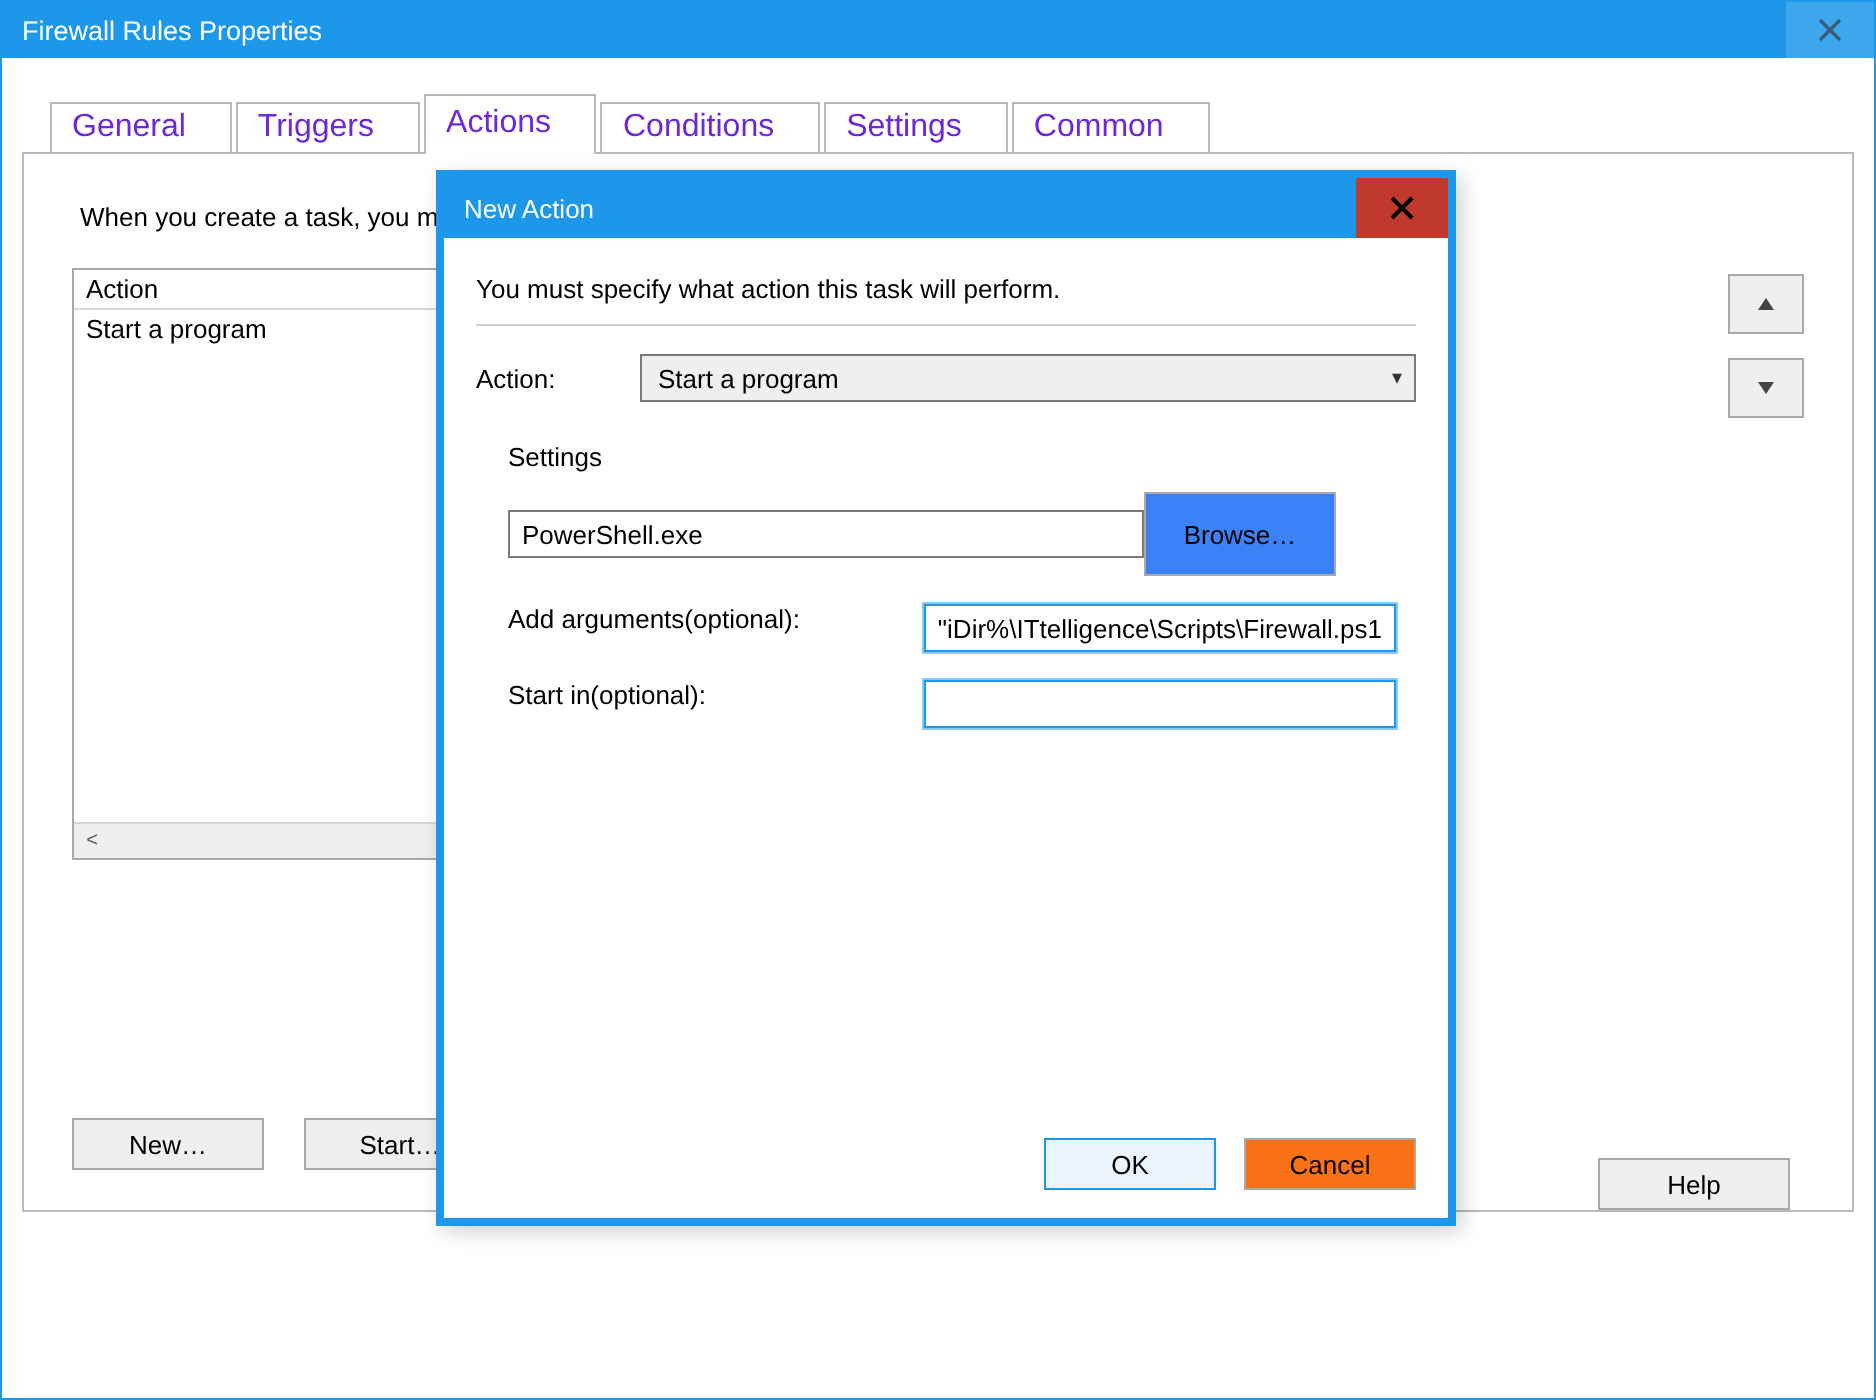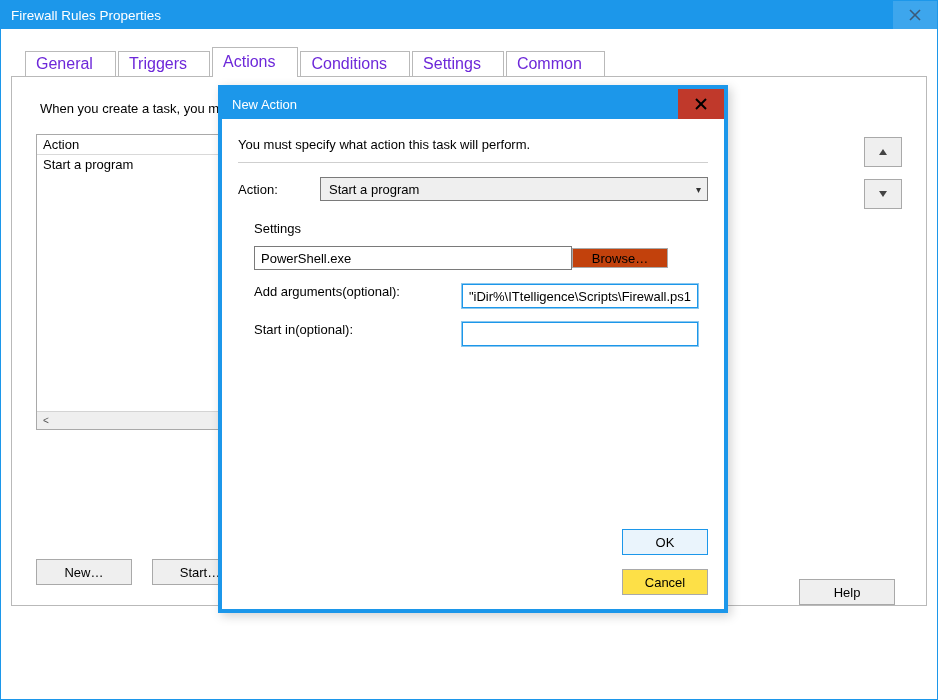--- a/index.html
+++ b/index.html
@@ -206,41 +206,40 @@
     border: 1px solid #7a7a7a;
     background: #fff;
     padding: 2px 6px;
     font-size: 13px;
     font-family: inherit;
   }
   .textinput.wide { width: 318px; }
   .textinput.med { width: 236px; direction: rtl; text-align: left; }
   .textinput.focused { border: 1px solid #1c97ea; outline: 1px solid #8cc8ef; }
   .browse-btn {
-    width: 96px; height: 20px;
+    width: 96px; height: 42px;
     border: 1px solid #a9a9a9;
-    background: #c2410c;
+    background: #3b82f6;
     display: flex; align-items: center; justify-content: center;
     font-size: 13px;
   }
   .row2 {
     display: flex;
     justify-content: space-between;
     margin-bottom: 14px;
   }
   .row2 .lbl { width: 200px; }
   .modal-footer {
     position: absolute;
     right: 16px;
     bottom: 14px;
     display: flex;
     gap: 14px;
-    flex-direction: column;
-  }
-  .modal-footer .winbtn { min-width: 86px; background: #fde047; }
+  }
+  .modal-footer .winbtn { min-width: 86px; background: #f97316; }
   .modal-footer .winbtn.primary { border: 1px solid #1c97ea; background: #eaf4fc; }
 </style>
 </head>
 <body>
 
 <div class="parent-window">
   <div class="parent-titlebar">
     <span class="parent-title">Firewall Rules Properties</span>
     <div class="parent-close">
       <svg viewBox="0 0 12 12">

